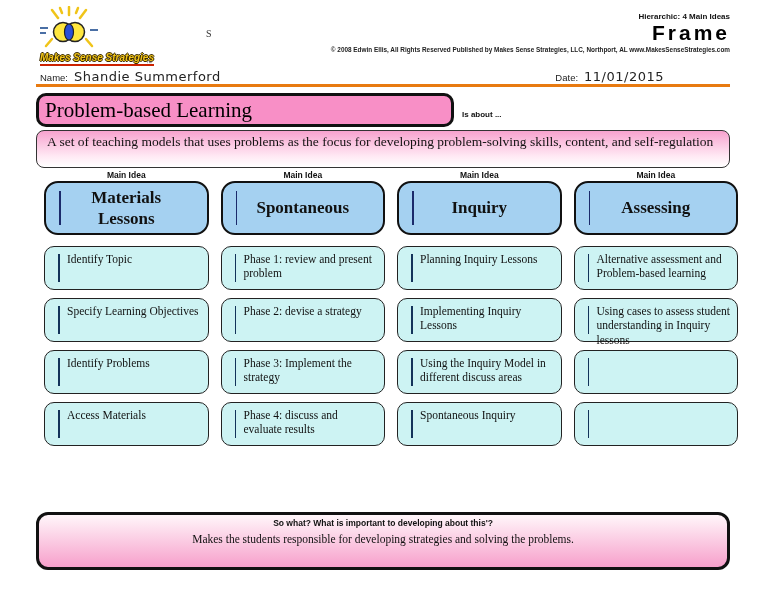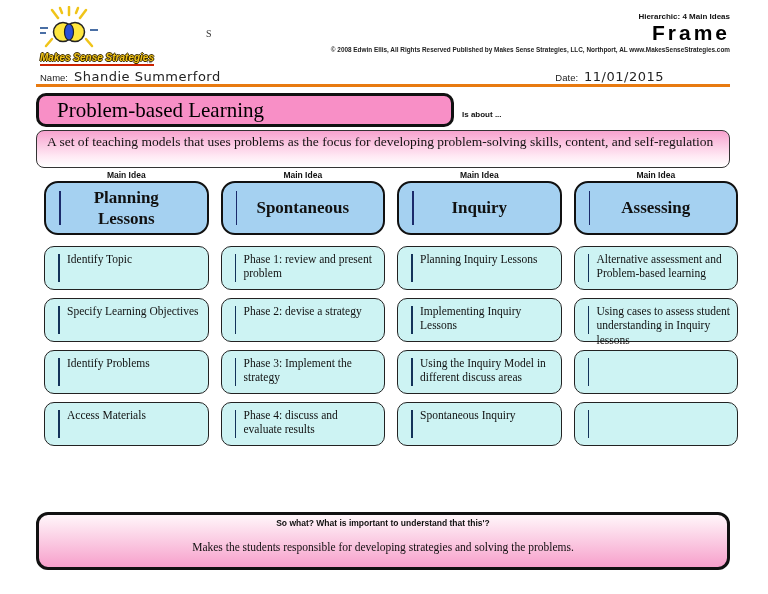--- a/index.html
+++ b/index.html
@@ -23,21 +23,21 @@
   .copyright{font-size:6.4px;font-weight:bold;color:#222;margin-top:2px;}
   .name-row{position:absolute;left:4px;bottom:0;display:flex;align-items:baseline;gap:6px;}
   .date-row{position:absolute;right:66px;bottom:0;display:flex;align-items:baseline;gap:6px;}
   .field-label{font-family:"Liberation Sans",sans-serif;font-size:9.5px;color:#222;}
   .field-value{font-family:"DejaVu Sans",sans-serif;font-size:13px;letter-spacing:0.5px;color:#222;}
   .rule{position:absolute;top:84px;left:36px;right:38px;height:3px;background:#E87A10;}
 
   
   .title-box{position:absolute;top:93px;left:36px;width:418px;height:34px;
              background:#F88FC6;border:3px solid #111;border-radius:10px;
-             display:flex;align-items:center;padding-left:18px;box-sizing:border-box;}
+             display:flex;align-items:center;padding-left:6px;box-sizing:border-box;}
   .title-text{font-size:21px;color:#000;}
   .is-about{position:absolute;left:462px;top:110px;font-family:"Liberation Sans",sans-serif;
             font-size:8px;font-weight:bold;color:#111;}
   .desc-box{position:absolute;top:130px;left:36px;width:694px;height:38px;
             border:1.5px solid #333;border-radius:8px;box-sizing:border-box;
             background:linear-gradient(#F7A2CE,#FFE9F4 70%,#FFFFFF);
             font-size:13.5px;line-height:1.3;padding:2px 10px;}
 
   
   .columns{position:absolute;top:170px;left:44px;width:694px;
@@ -54,21 +54,21 @@
         position:relative;padding:5px 6px 4px 22px;box-sizing:border-box;
         font-size:11.5px;line-height:1.25;}
   .cell .vline{position:absolute;left:13px;top:7px;bottom:7px;width:1.5px;background:#13335a;}
 
   
   .sowhat-box{position:absolute;top:512px;left:36px;width:694px;height:58px;
               border:3px solid #111;border-radius:12px;box-sizing:border-box;
               background:linear-gradient(#FFF6FA,#F7A0CB);text-align:center;}
   .sowhat-prompt{font-family:"Liberation Sans",sans-serif;font-size:8.5px;font-weight:bold;
                  color:#111;margin-top:3px;}
-  .sowhat-answer{font-size:11.5px;margin-top:13px;color:#111;}
+  .sowhat-answer{font-size:11.5px;margin-top:5px;color:#111;}
 </style>
 </head>
 <body>
 
 <div class="page">
 
   <div class="header">
     <svg class="logo" width="64" height="46" viewBox="0 0 64 46">
       <g stroke="#F0C419" stroke-width="2.5" stroke-linecap="round">
         <line x1="31" y1="9" x2="31" y2="1"></line>
@@ -114,21 +114,21 @@
   </div>
   <div class="is-about">Is about ...</div>
   <div class="desc-box">A set of teaching models that uses problems as the focus for developing problem-solving skills, content, and self-regulation</div>
 
   <div class="columns">
 
     <div class="col">
       <div class="mi-label">Main Idea</div>
       <div class="mi-header">
         <span class="vline"></span>
-        <span>Planning Lessons</span>
+        <span>Materials Lessons</span>
       </div>
       <div class="cells">
         <div class="cell"><span class="vline"></span><span>Identify Topic</span></div>
         <div class="cell"><span class="vline"></span><span>Specify Learning Objectives</span></div>
         <div class="cell"><span class="vline"></span><span>Identify Problems</span></div>
         <div class="cell"><span class="vline"></span><span>Access Materials</span></div>
       </div>
     </div>
 
     <div class="col">
@@ -169,17 +169,17 @@
         <div class="cell"><span class="vline"></span><span>Alternative assessment and Problem-based learning</span></div>
         <div class="cell"><span class="vline"></span><span>Using cases to assess student understanding in Inquiry lessons</span></div>
         <div class="cell"><span class="vline"></span><span></span></div>
         <div class="cell"><span class="vline"></span><span></span></div>
       </div>
     </div>
 
   </div>
 
   <div class="sowhat-box">
-    <div class="sowhat-prompt">So what? What is important to understand that this'?</div>
+    <div class="sowhat-prompt">So what? What is important to developing about this'?</div>
     <div class="sowhat-answer">Makes the students responsible for developing strategies and solving the problems.</div>
   </div>
 
 </div>
 
 </body></html>

